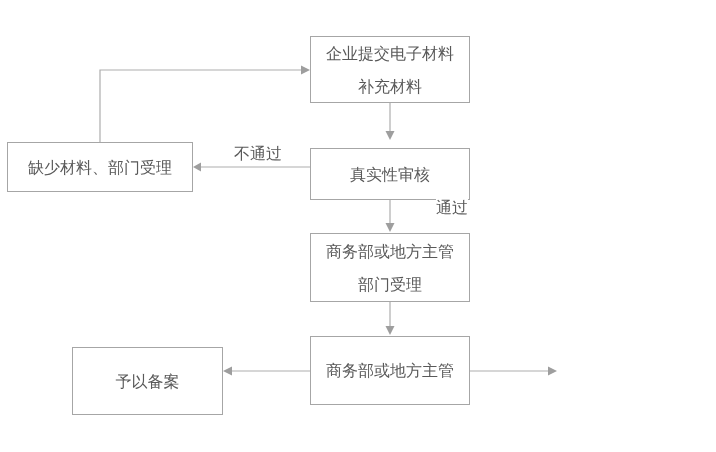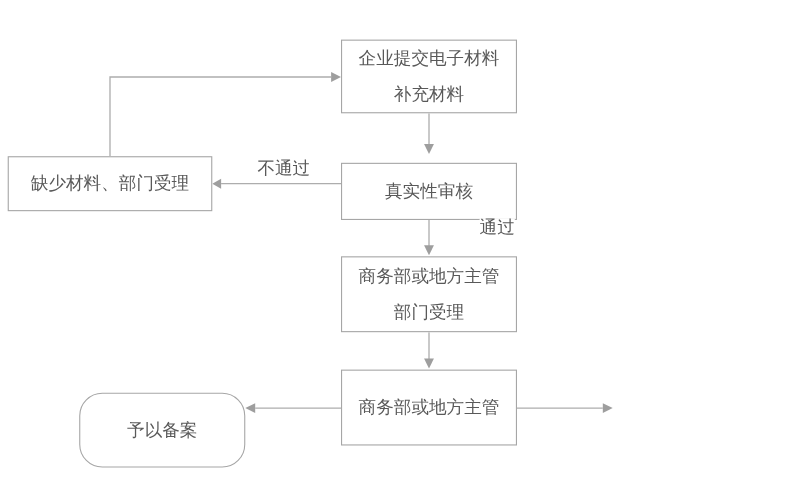--- a/index.html
+++ b/index.html
@@ -56,21 +56,21 @@
     white-space:nowrap;
     background:var(--background);
     line-height:18px;
   }
   
   #node-submit {left:310px;top:36px; width:160px;height:67px;}
   #node-review {left:310px;top:148px;width:160px;height:52px;}
   #node-missing{left:7px;  top:142px;width:186px;height:50px;}
   #node-accept {left:310px;top:233px;width:160px;height:69px;}
   #node-record {left:310px;top:336px;width:160px;height:69px;}
-  #node-grant  {left:72px; top:357px;width:151px;height:68px;border-radius:21px;}
+  #node-grant  {left:72px; top:347px;width:151px;height:68px;}
   #node-deny   {left:557px;top:334px;width:150px;height:73px;}
   #label-fail  {left:216px;top:145px;width:66px;text-align:right;}
   #label-pass  {left:396px;top:199px;margin-left:40px;}
 </style>
 </head>
 <body>
 
 <div class="canvas">
 
   <svg class="edges" viewBox="0 0 716 452" xmlns="http://www.w3.org/2000/svg">

